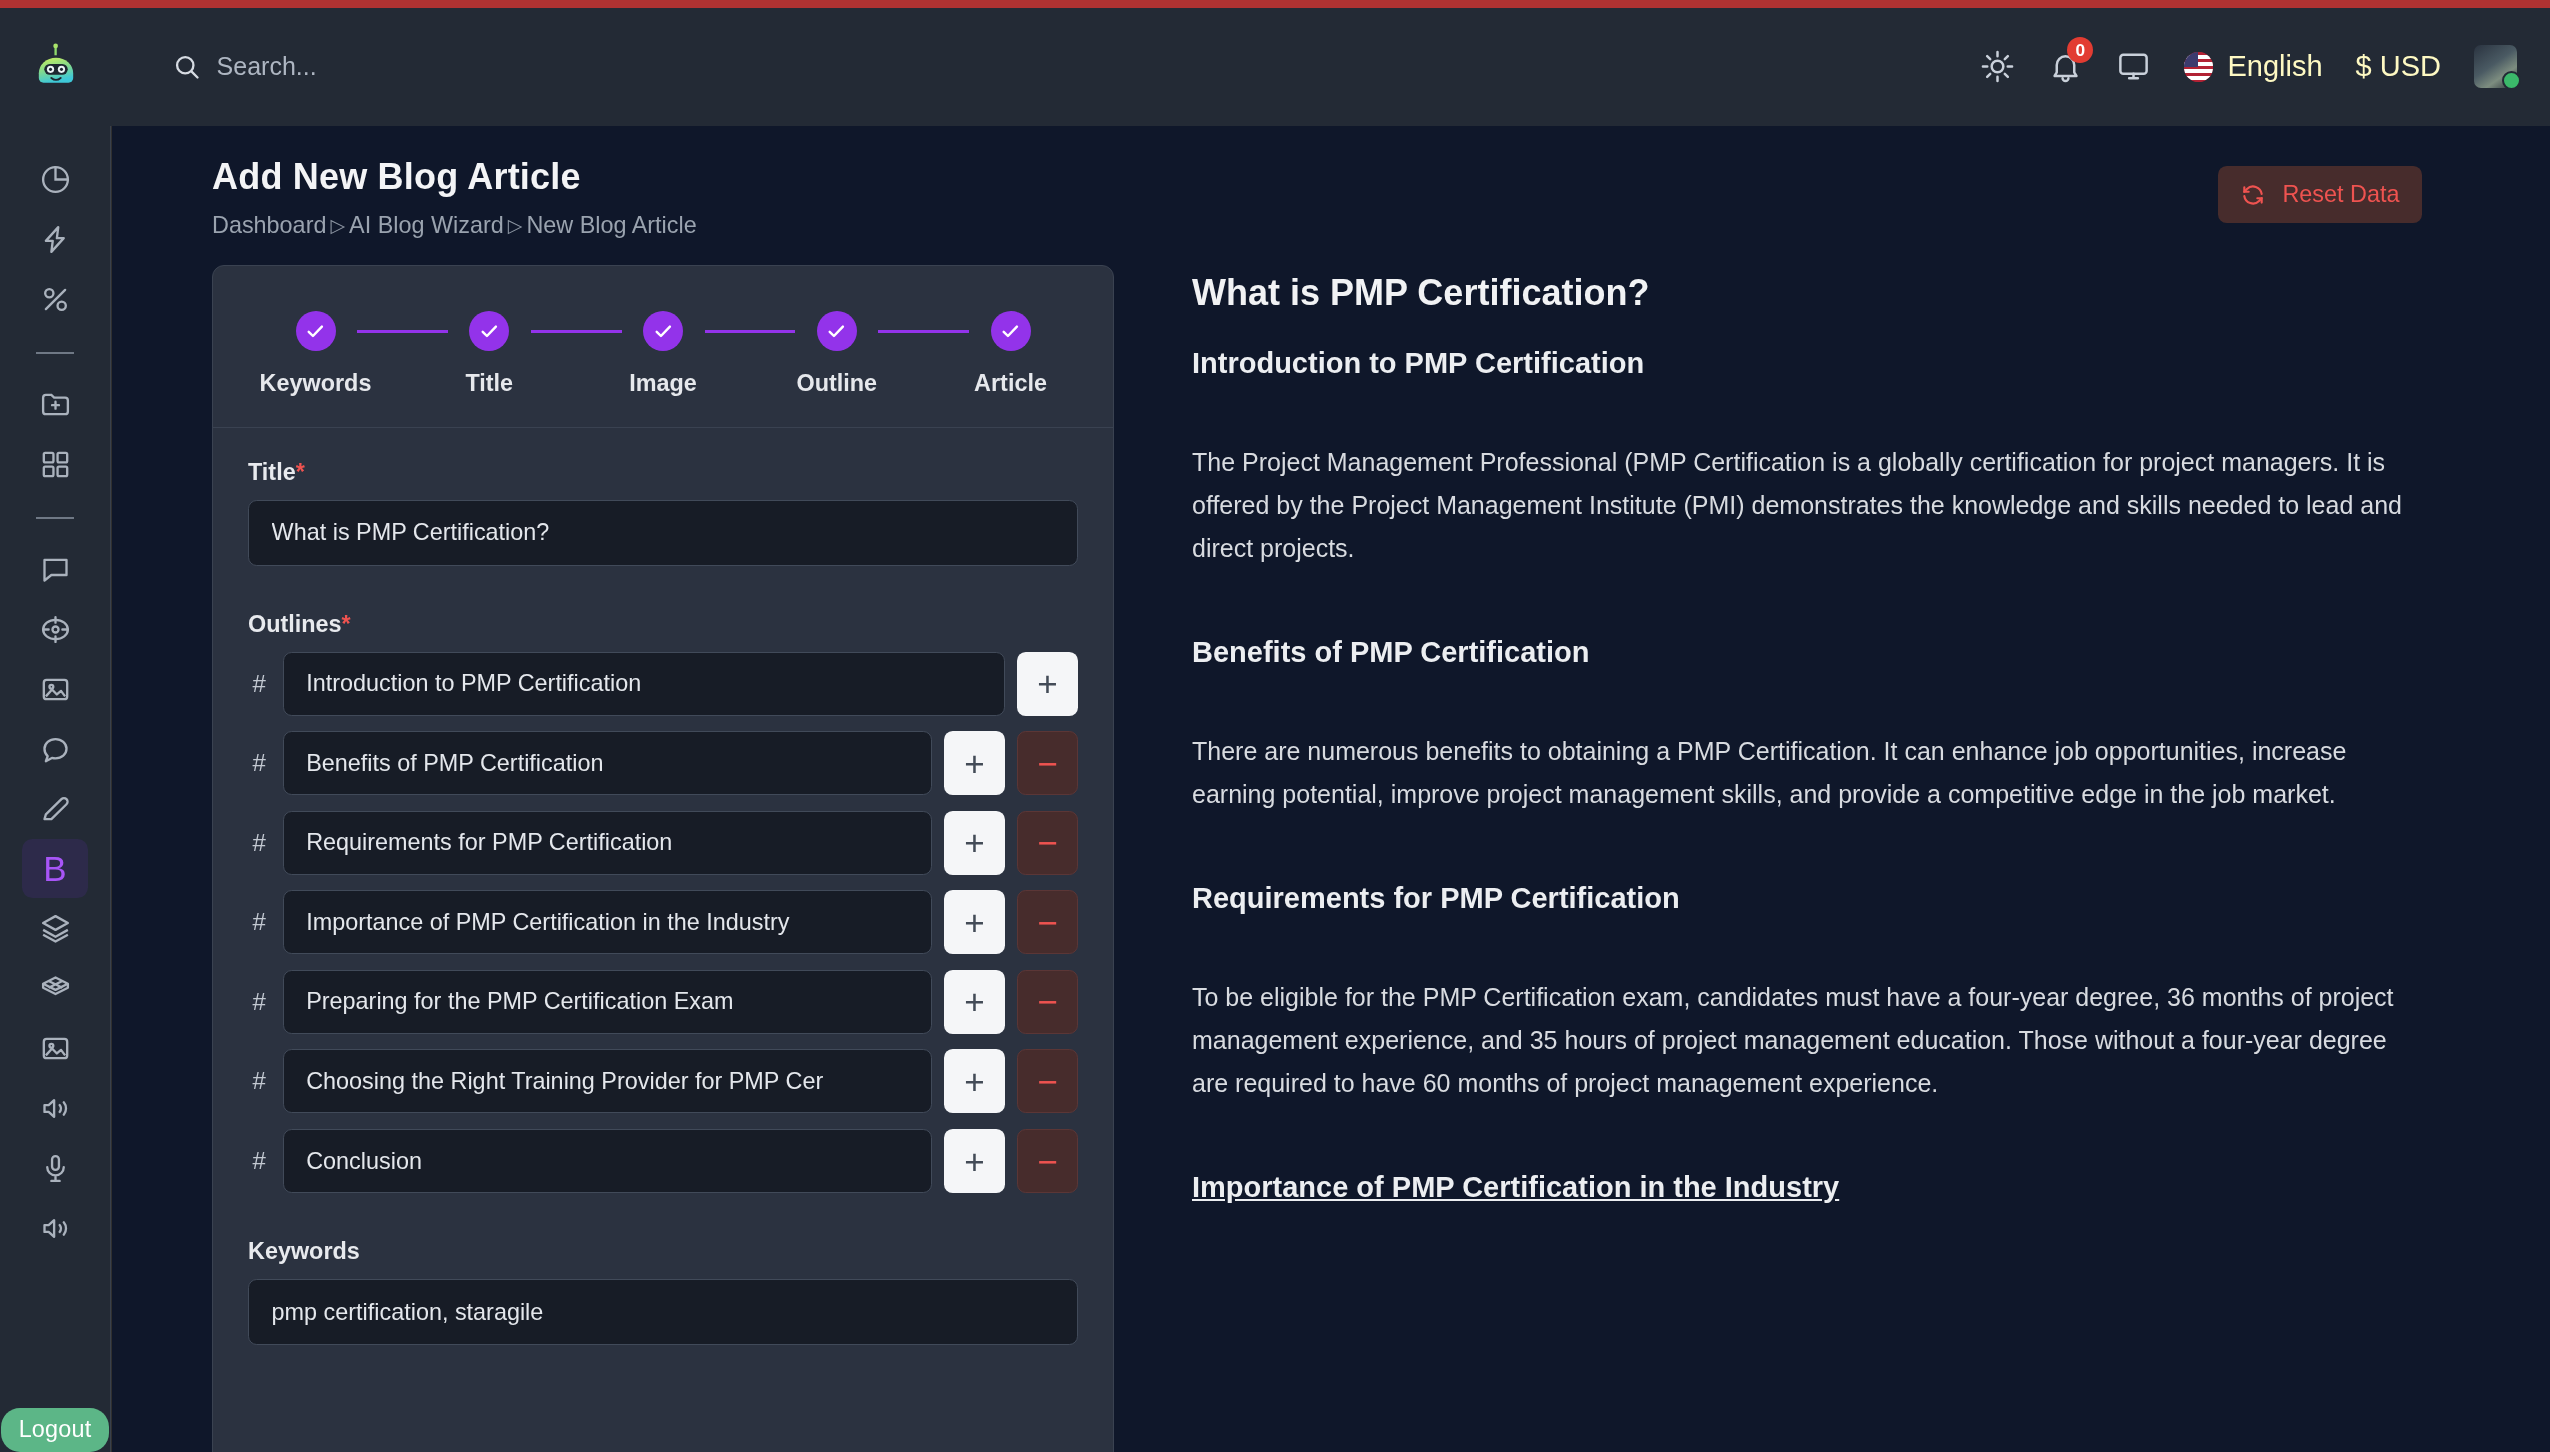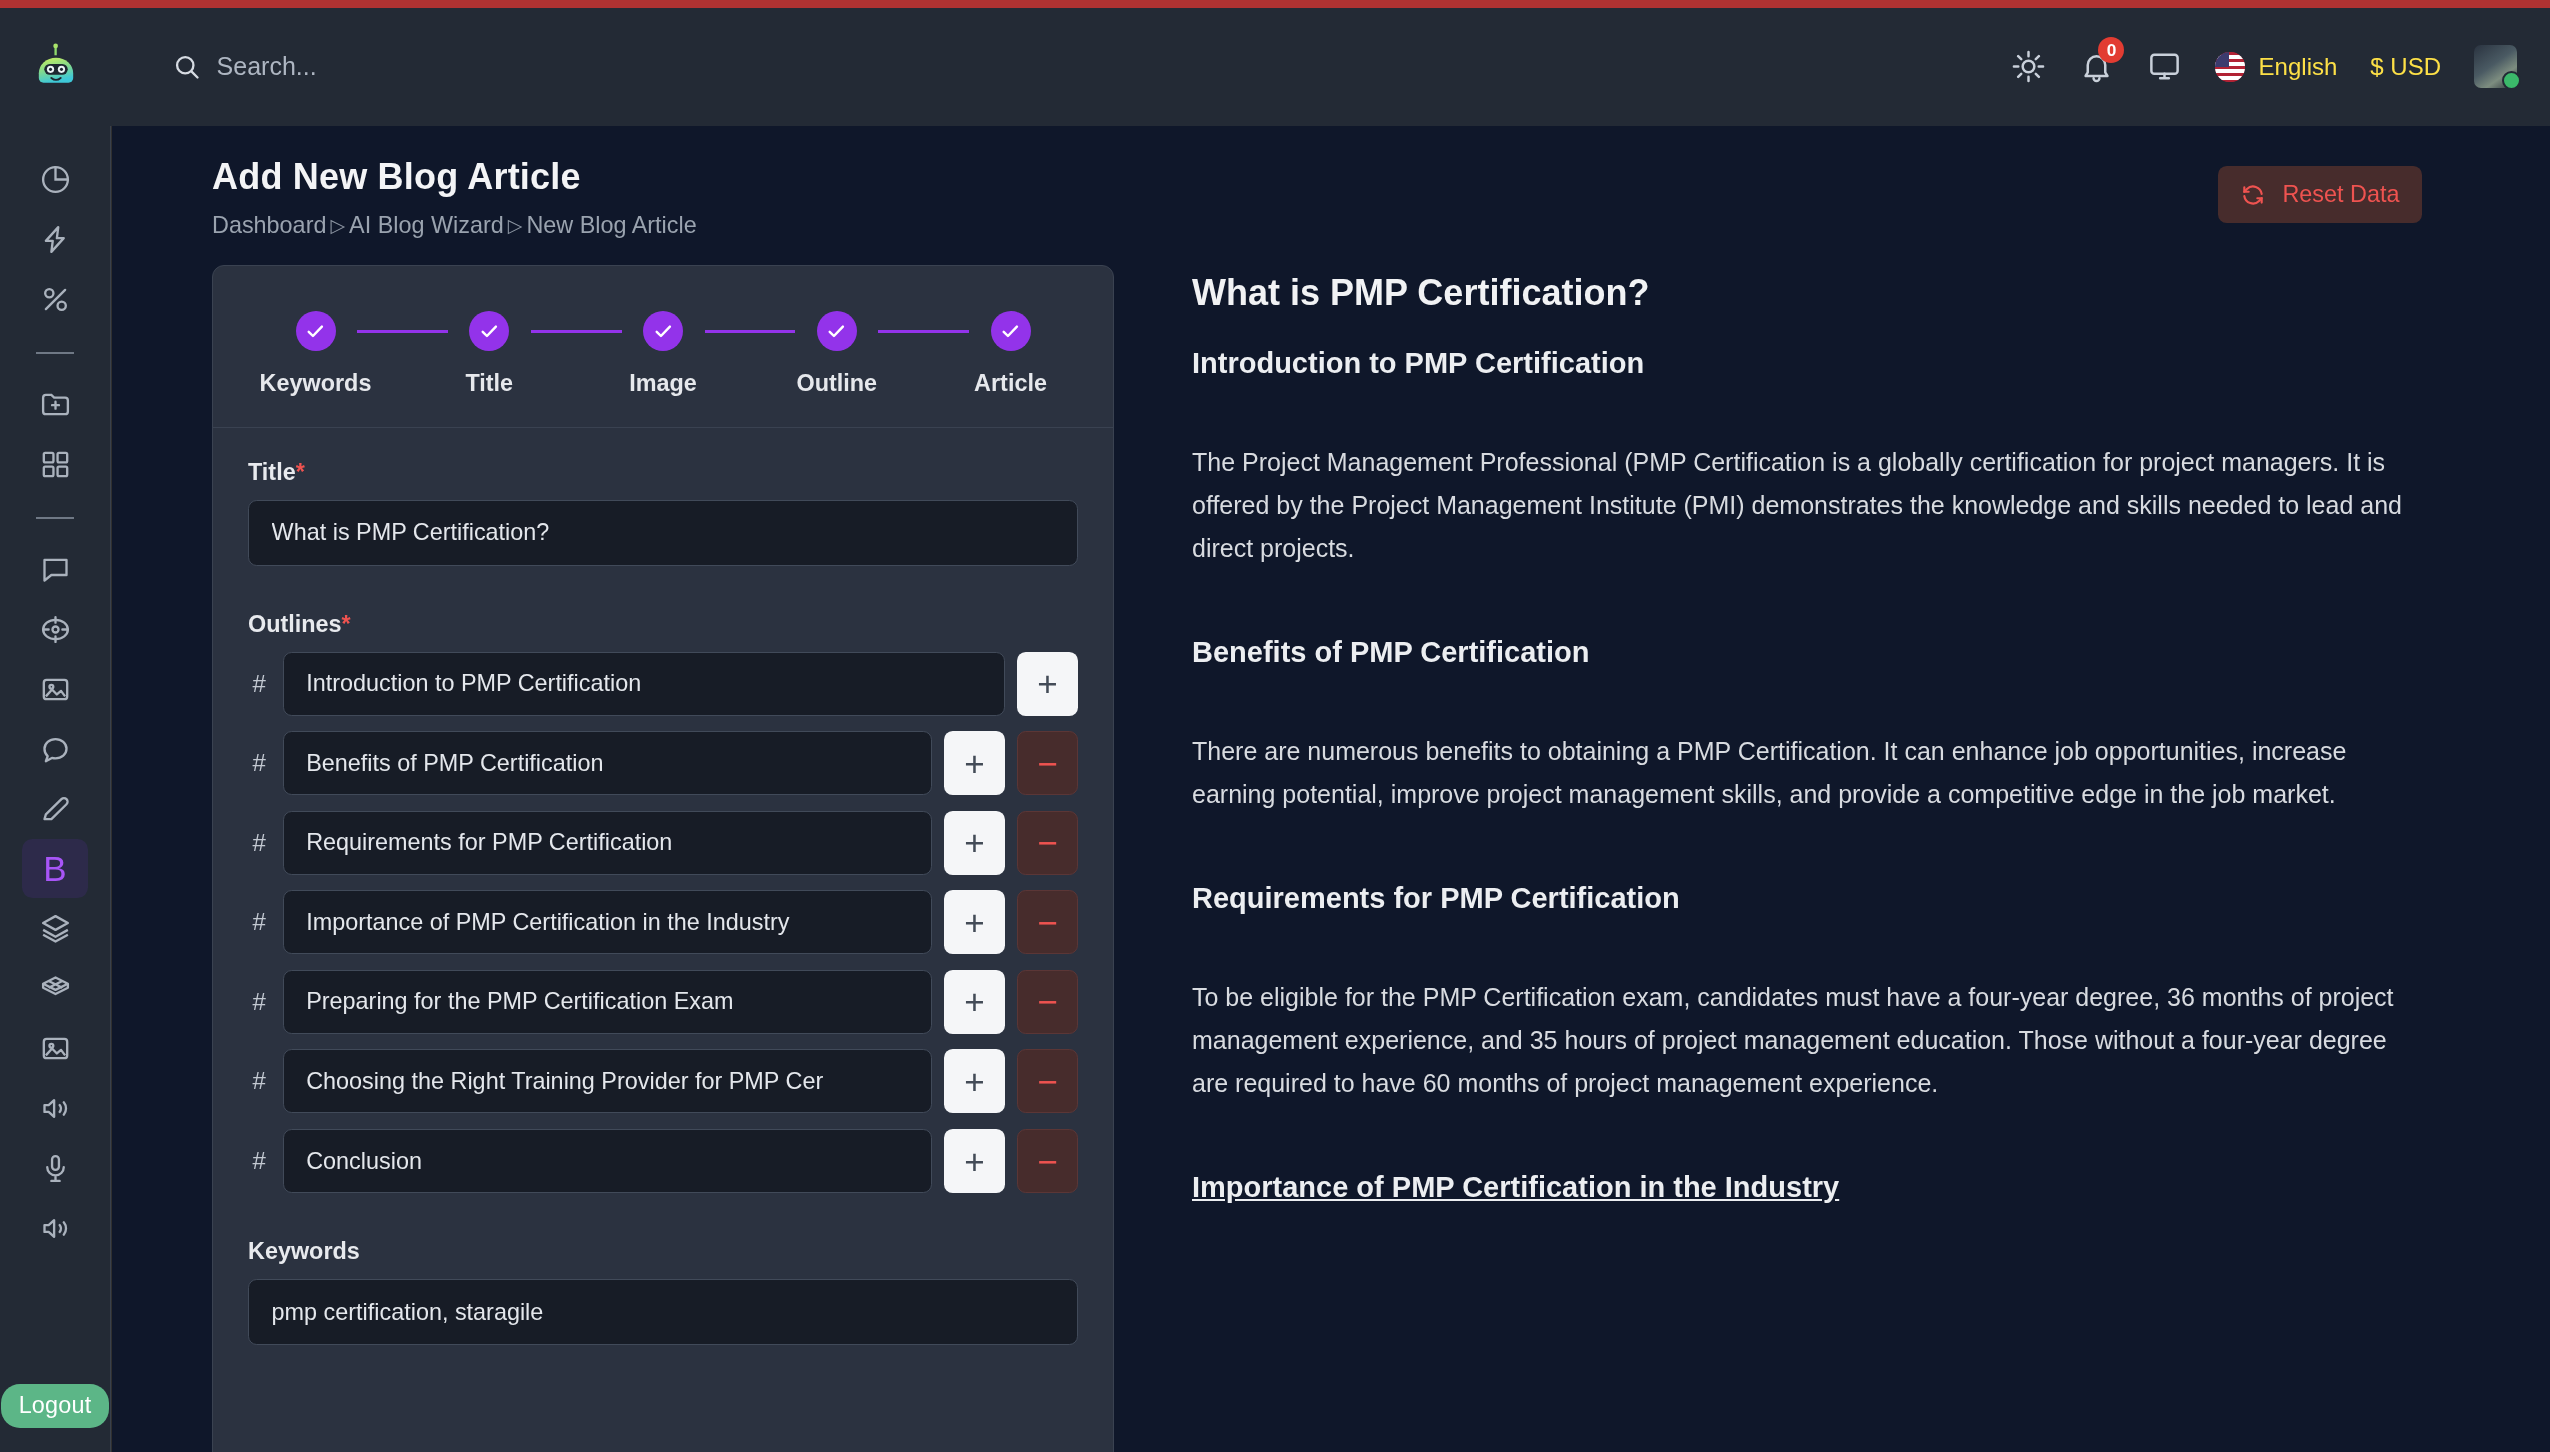--- a/index.html
+++ b/index.html
@@ -47,21 +47,21 @@
   }
   .lang { display: flex; align-items: center; gap: 14px; }
   .flag {
     width: 29.5px; height: 29.5px; border-radius: 50%; overflow: hidden;
     position: relative; background: #b22234; display: block;
   }
   .flag .stripes { position: absolute; inset: 0;
     background: repeating-linear-gradient(#b22234 0 3.5px, #fff 3.5px 7px); }
   .flag .canton { position: absolute; left: 0; top: 0; width: 14px; height: 14.7px;
     background: #3c3b6e; }
-  .lang-label, .cur-label { color: #fde047; font-size: 24px; }
+  .lang-label, .cur-label { color: #fef9c3; font-size: 29px; }
   .avatar-wrap { position: relative; width: 43px; height: 43px; }
   .avatar {
     width: 43px; height: 43px; border-radius: 7px;
     background: linear-gradient(145deg,#2a3340 0%, #4a5a63 45%, #7d8d80 70%, #242c33 100%);
     overflow: hidden;
   }
   .avatar-dot {
     position: absolute; right: -3.5px; bottom: -1.7px;
     width: 19px; height: 19px; border-radius: 50%;
     background: #3bb96a; border: 2.6px solid #232a35;
@@ -82,21 +82,21 @@
   }
   .side-item svg { width: 33px; height: 33px; display: block; }
   .side-item.active { background: #2d2a4a; }
   .side-item.active .b-letter { color: #a855f7; }
   .b-letter { font-size: 35px; font-weight: 400; line-height: 1; }
   .side-div {
     width: 38px; height: 1.7px; background: #8a93a0; opacity: .75;
     margin: 22.6px 0 21px 0;
   }
   .logout {
-    margin-top: auto; margin-bottom: 24px;
+    margin-top: auto; 
     background: #5cb687; color: #ffffff;
     border-radius: 19px; padding: 8.7px 17.3px;
     font-size: 23.4px; letter-spacing: 0.2px;
   }
 
   
   .main {
     position: absolute; top: 126px; left: 112px;
     width: 2438px; height: 1326px; background: #0f172a;
   }

